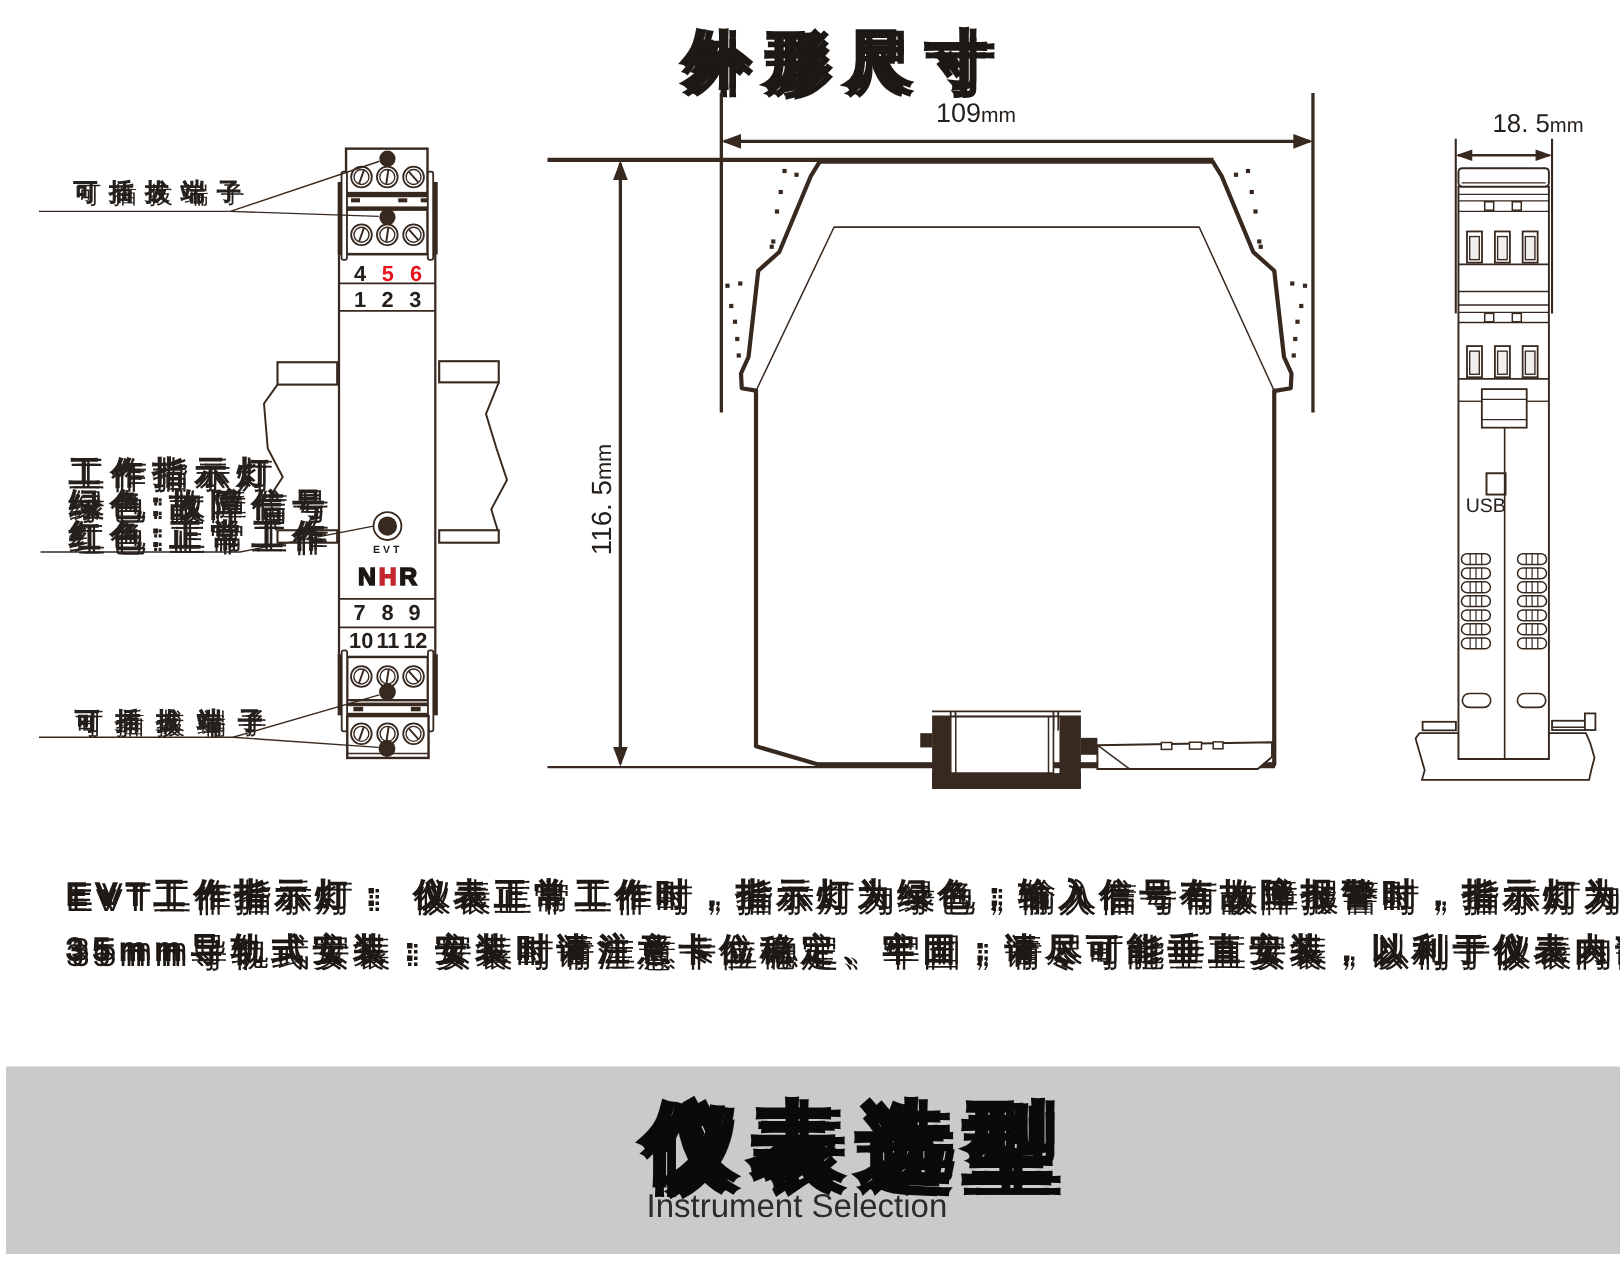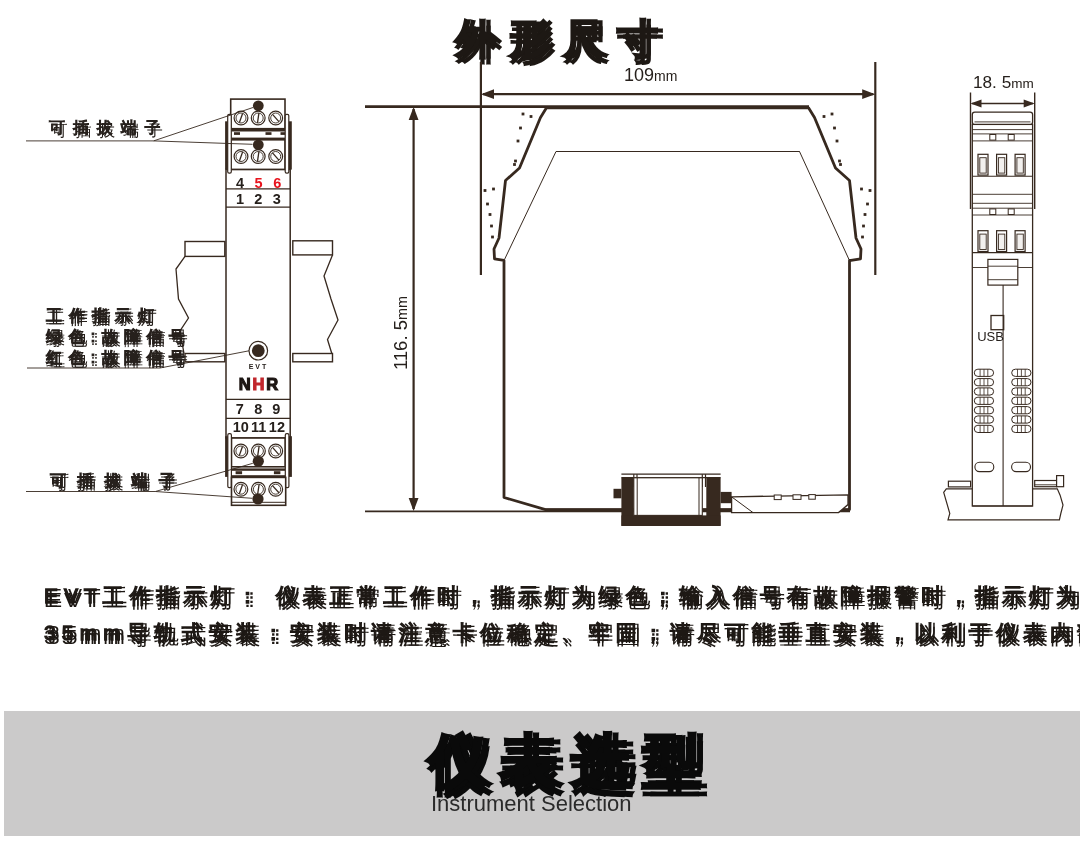--- a/index.html
+++ b/index.html
@@ -427,27 +427,27 @@
           <rect x="974.9" y="462.3" width="18.9" height="9.3" rx="4.6" stroke-width="1.1"></rect>
           <rect x="1011.6" y="462.3" width="18.9" height="9.3" rx="4.6" stroke-width="1.1"></rect>
         </g>
 
 <line x1="972.3" y1="506" x2="1032.6" y2="506" stroke-width="1.2"></line>
 </g>
 </svg>
 
 <div class="abs cjk" style="left:49px;top:118px;font-size:16px;letter-spacing:7.9px;-webkit-text-stroke:1px #26201c;text-shadow:2.5px 2.5px 0 #26201c">可插拔端子</div>
 
-<div class="abs cjk" style="left:46px;top:306px;font-size:16px;line-height:20.8px;-webkit-text-stroke:1.2px #26201c;text-shadow:3px 0 0 #26201c,0 3px 0 #26201c,3px 3px 0 #26201c"><span style="letter-spacing:6.95px">工作指示灯</span><br><span style="letter-spacing:6.4px">绿色:故障信号</span><br><span style="letter-spacing:6.4px">红色:故障信号</span></div>
+<div class="abs cjk" style="left:46px;top:306px;font-size:21px;line-height:20.8px;-webkit-text-stroke:1.2px #26201c;text-shadow:3px 0 0 #26201c,0 3px 0 #26201c,3px 3px 0 #26201c"><span style="letter-spacing:6.95px">工作指示灯</span><br><span style="letter-spacing:6.4px">绿色:故障信号</span><br><span style="letter-spacing:6.4px">红色:正常工作</span></div>
 
 <div class="abs cjk" style="left:50px;top:471px;font-size:16px;letter-spacing:11.2px;-webkit-text-stroke:1.2px #26201c;text-shadow:3px 0 0 #26201c,0 3px 0 #26201c,3px 3px 0 #26201c">可插拔端子</div>
 
 <div class="abs cjk" style="left:624px;top:65px;font-size:18px">109<span style="font-size:14px">mm</span></div>
 
-<div class="abs cjk" style="left:973px;top:72px;font-size:17.2px">18. 5<span style="font-size:13.5px">mm</span></div>
+<div class="abs cjk" style="left:995px;top:72px;font-size:17.2px">18. 5<span style="font-size:13.5px">mm</span></div>
 
 <div class="abs cjk" style="left:400.5px;top:333px;font-size:18.5px;transform:translate(-50%,-50%) rotate(-90deg)">116. 5<span style="font-size:14.5px">mm</span></div>
 
 <div class="abs cjk" style="left:44px;top:582px;font-size:21px;letter-spacing:5.9px;-webkit-text-stroke:1.3px #1d1814;text-shadow:4px 0 0 #1d1814,0 4px 0 #1d1814,4px 4px 0 #1d1814">EVT工作指示灯：  仪表正常工作时，指示灯为绿色；输入信号有故障报警时，指示灯为红色。</div>
 
 <div class="abs cjk" style="left:44px;top:619px;font-size:21px;letter-spacing:6.15px;-webkit-text-stroke:1.3px #1d1814;text-shadow:4px 0 0 #1d1814,0 4px 0 #1d1814,4px 4px 0 #1d1814">35mm导轨式安装：安装时请注意卡位稳定、牢固；请尽可能垂直安装，以利于仪表内部热量散发。</div>
 
 <div class="abs" style="left:4px;top:711px;width:1076px;height:125px;background:#cbcaca"></div>
 
 <div class="abs" style="left:431px;top:791px;font-size:22px;color:#2b2b2b">Instrument Selection</div>

